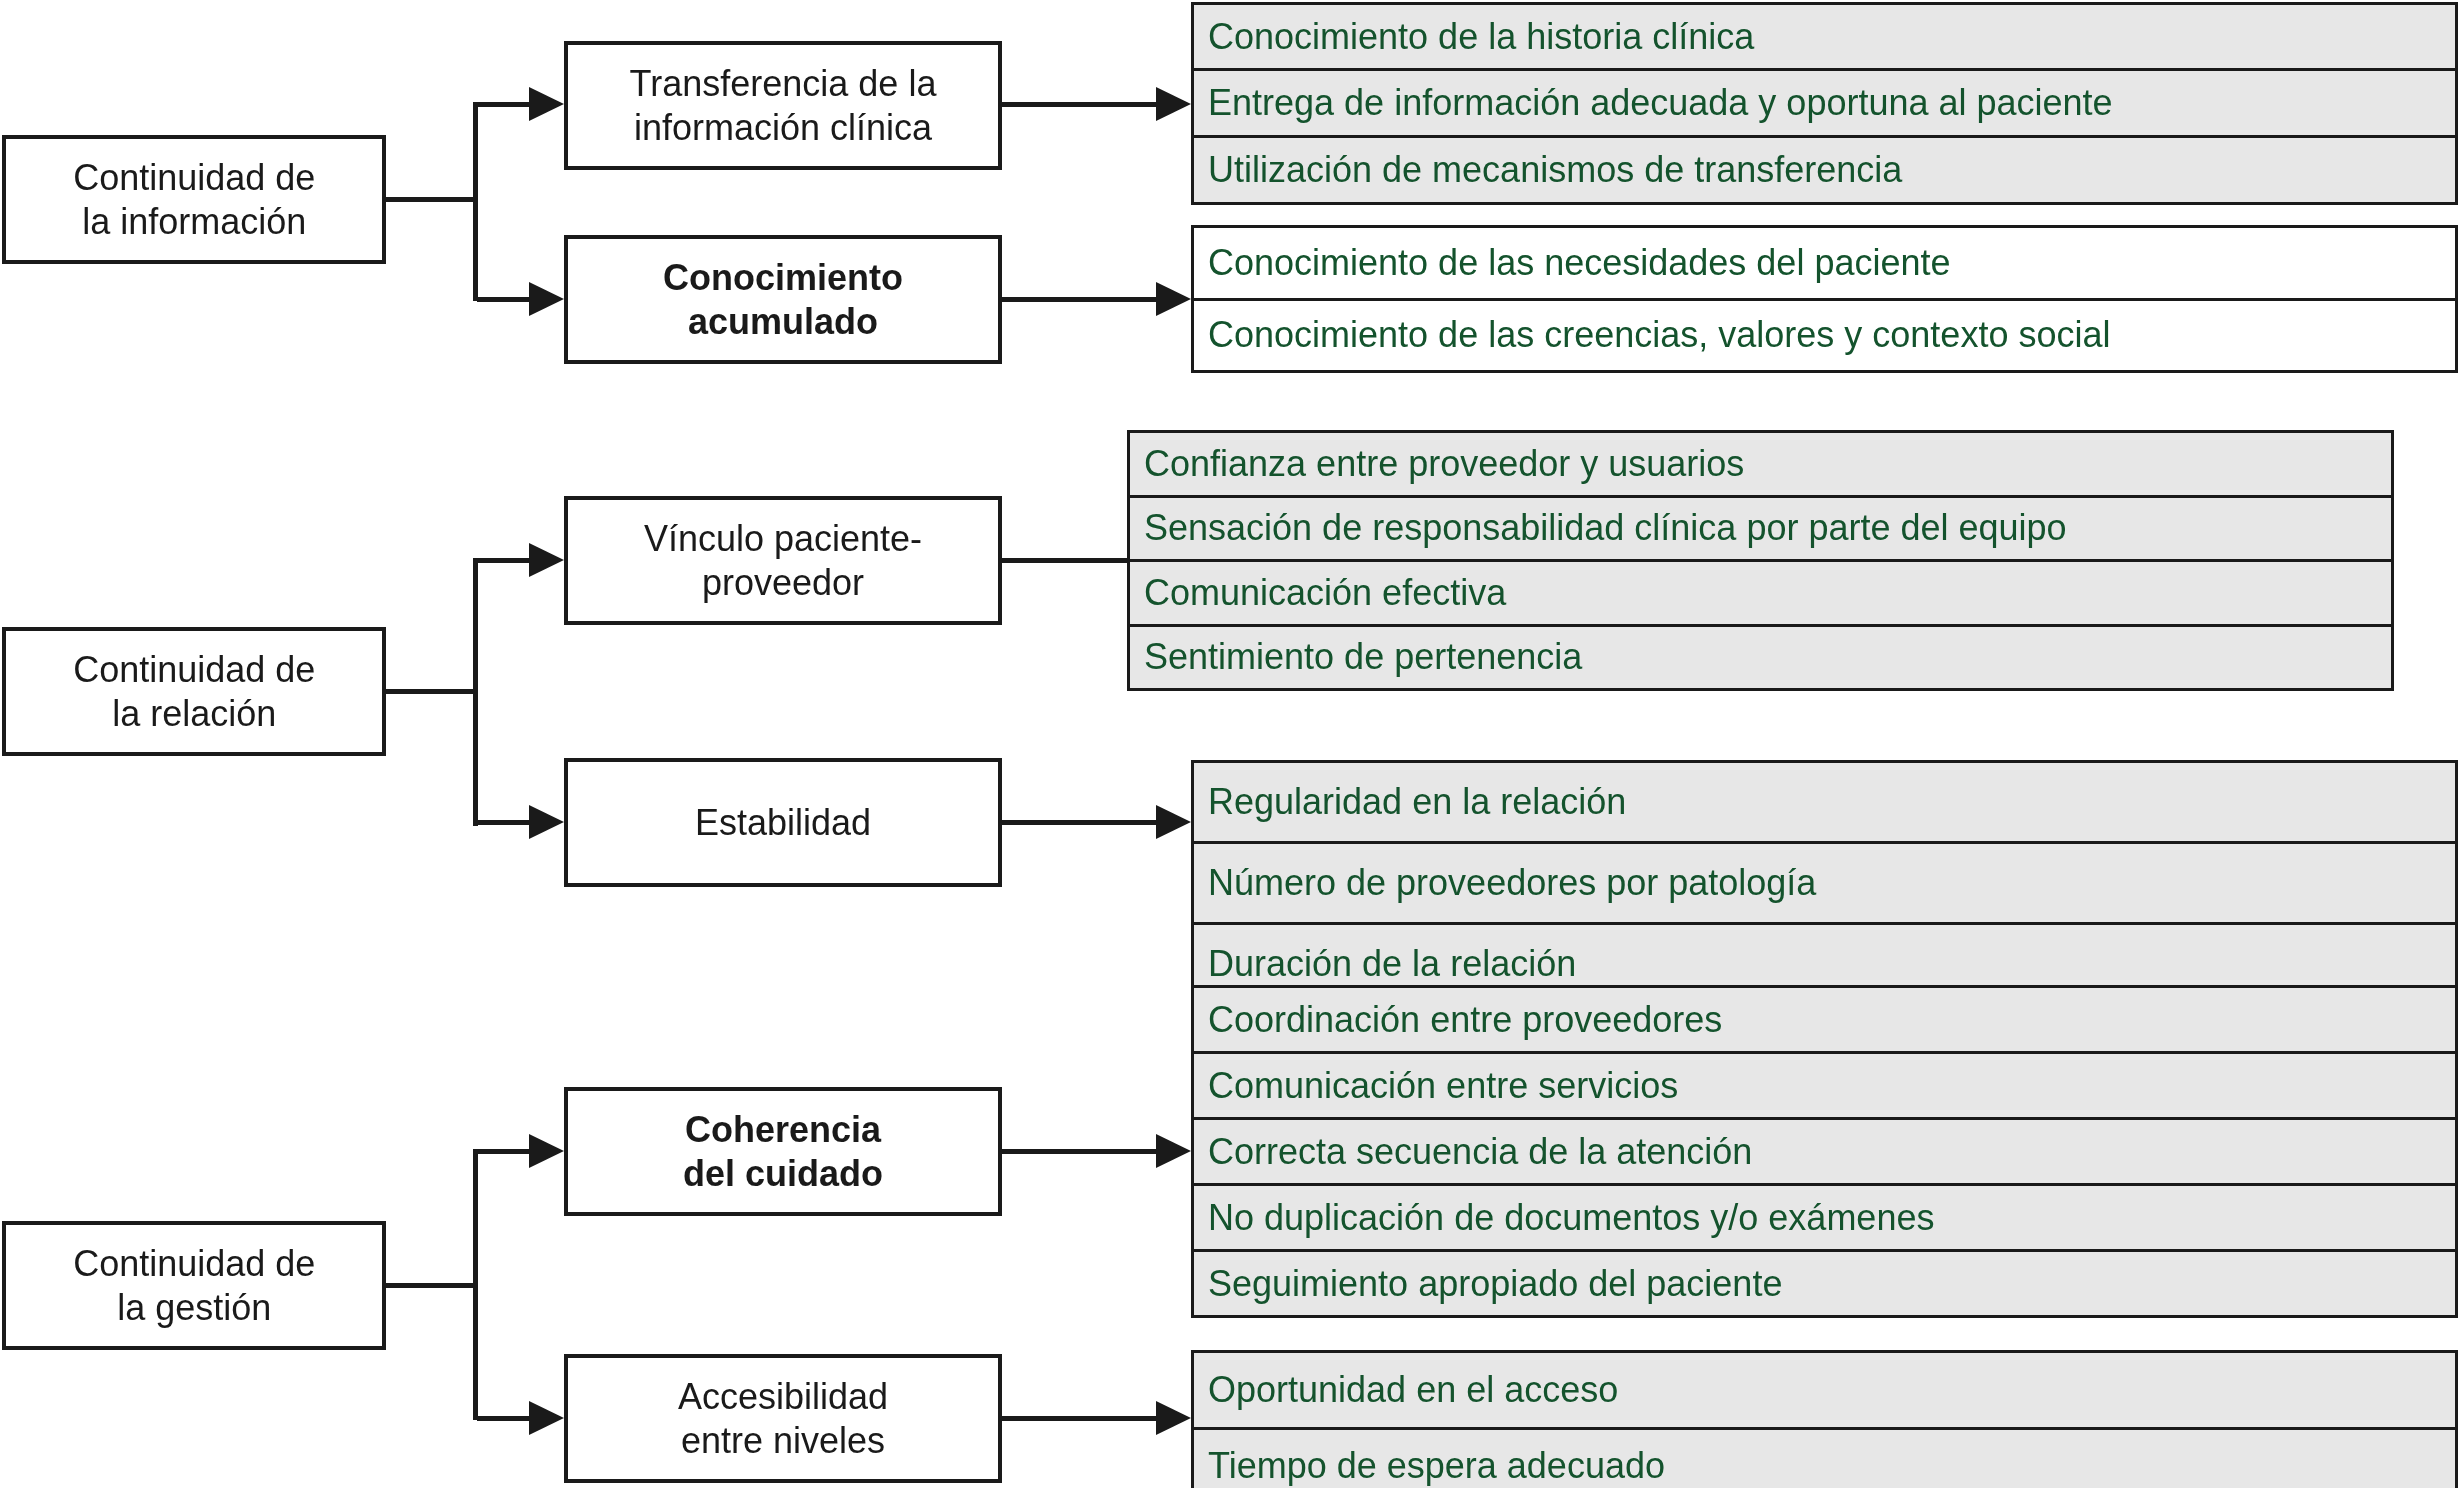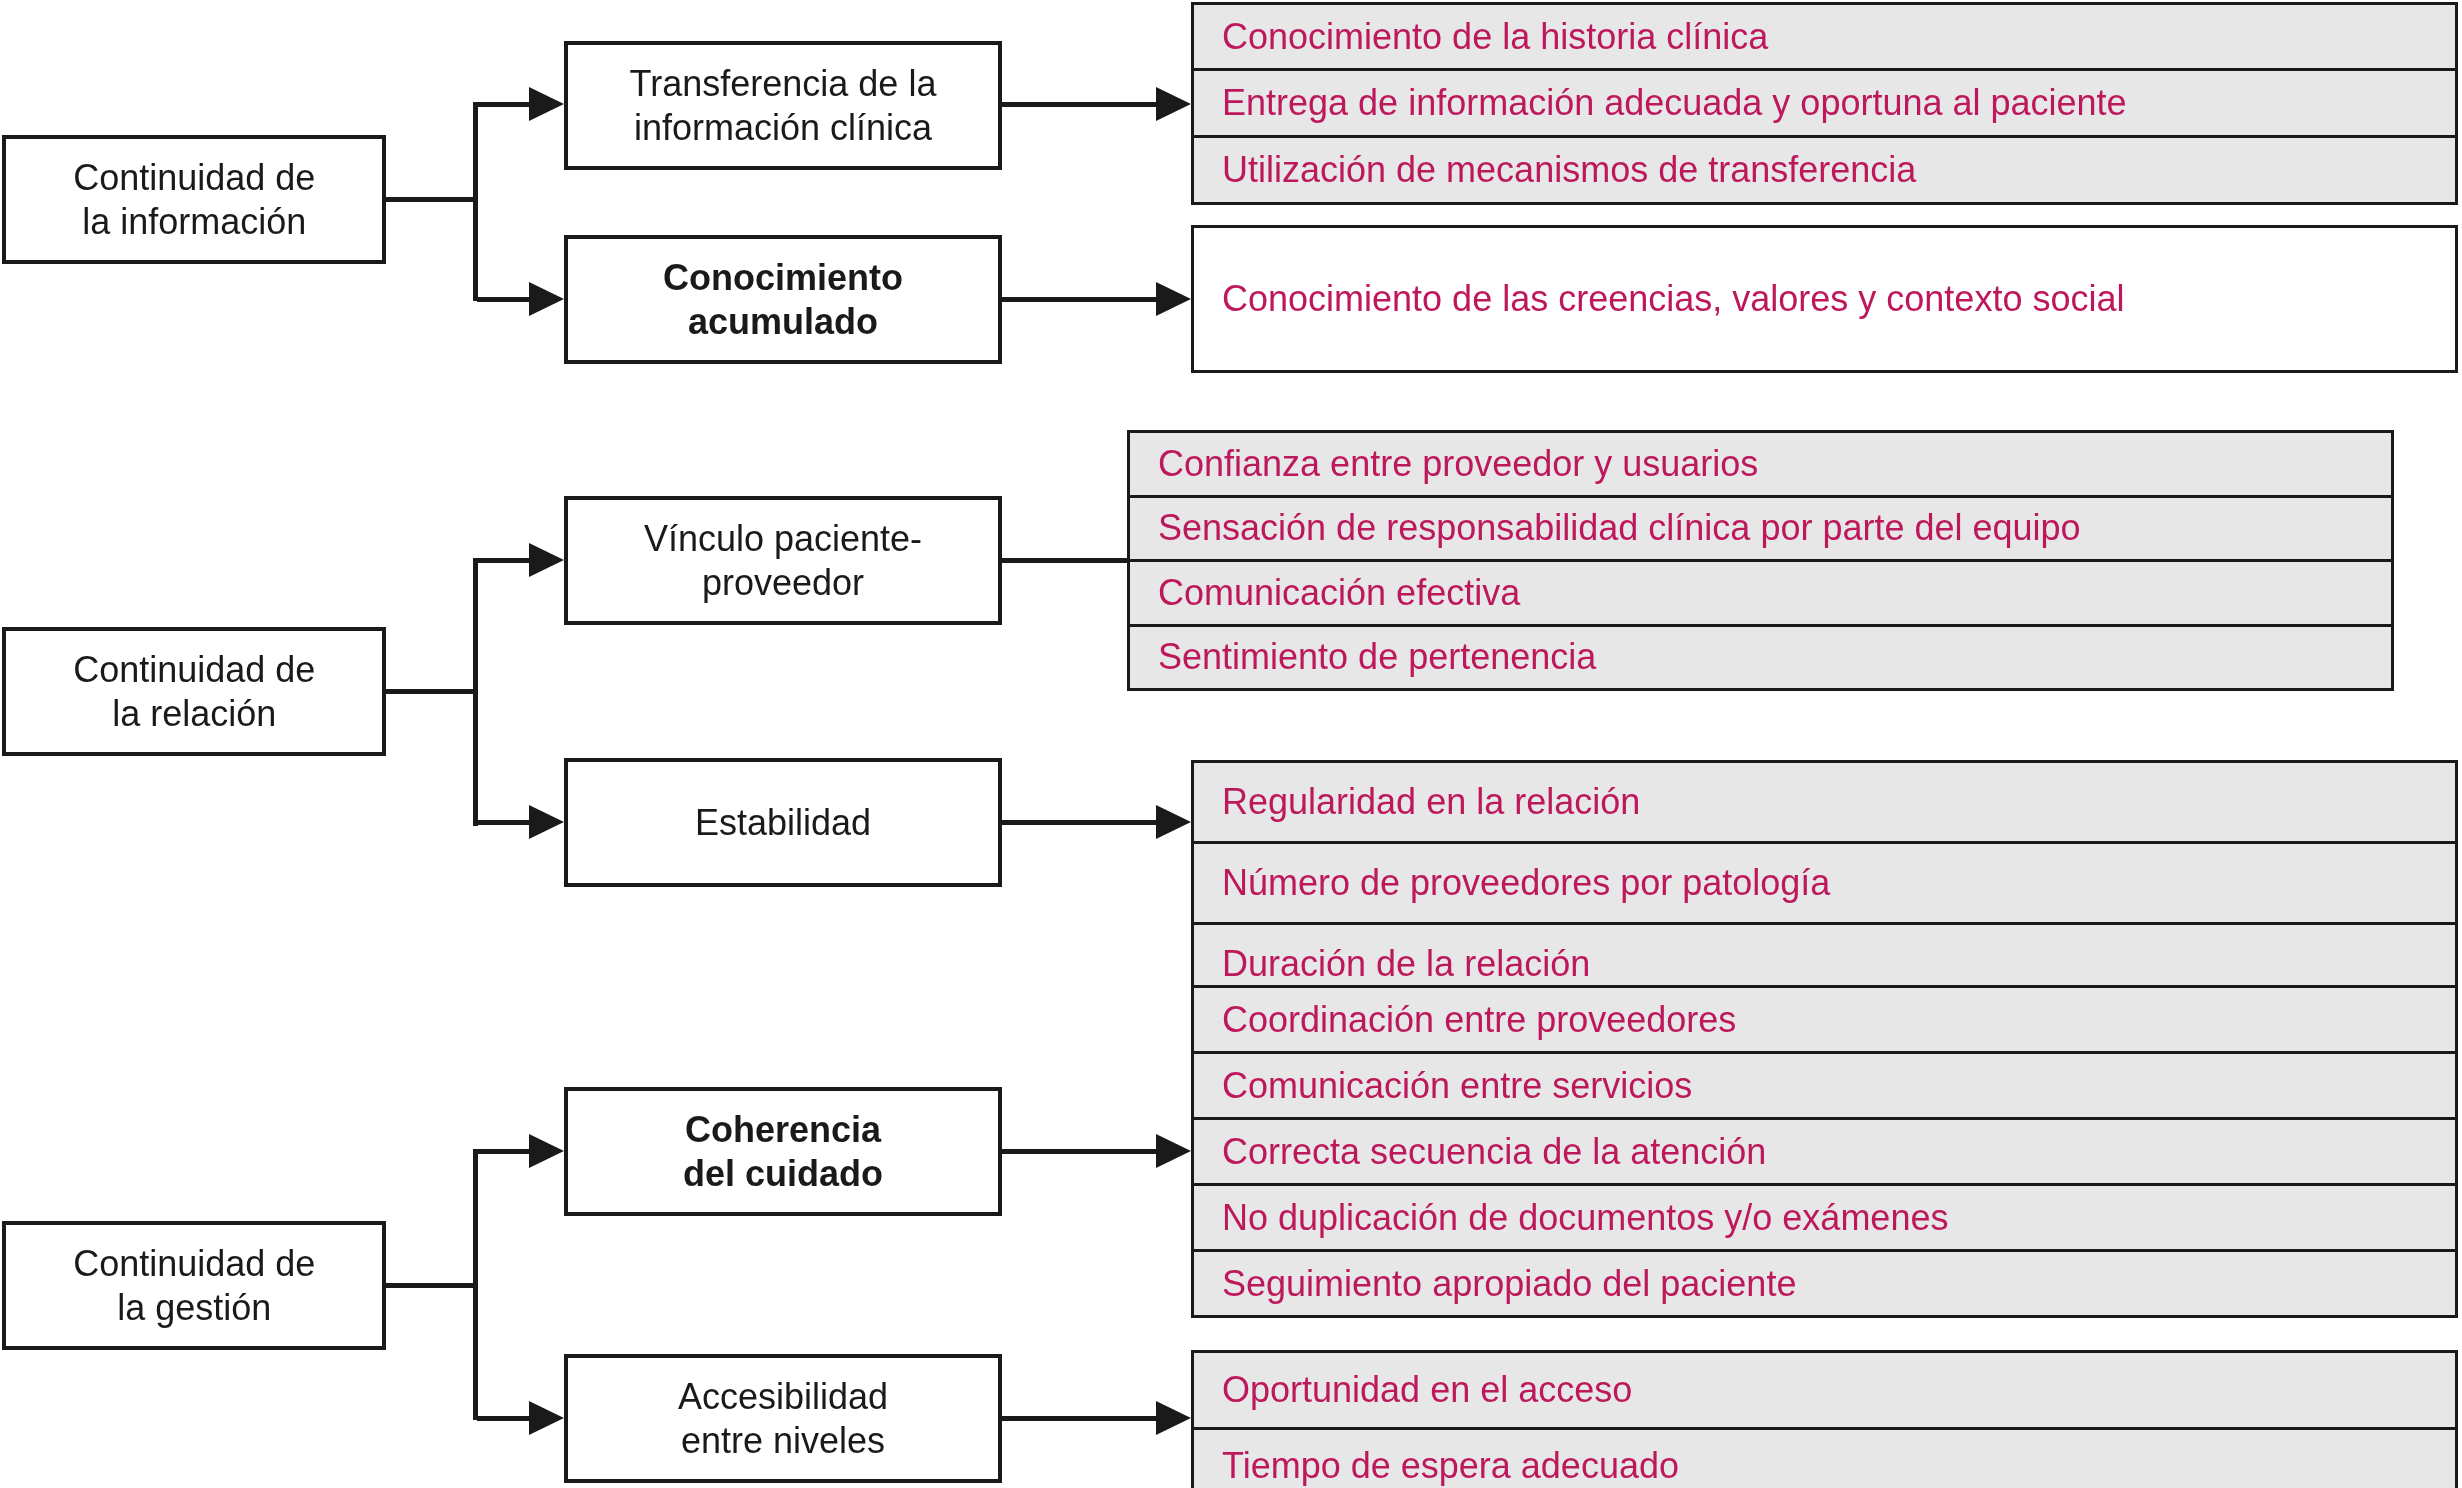--- a/index.html
+++ b/index.html
@@ -51,27 +51,27 @@
     display: flex;
     flex-direction: column;
     background: #ffffff;
   }
   .irow {
     flex: 1 1 0;
     display: flex;
     align-items: center;
     box-sizing: border-box;
     border-top: 3.8px solid #1a1a1a;
-    padding-left: 28px;
+    padding-left: 14px;
     padding-right: 15px;
     font-size: 36px;
     line-height: 1.1;
     white-space: nowrap;
     overflow: hidden;
-    color: #be185d;
+    color: #14532d;
   }
   .irow:first-child { border-top: none; }
   .irow.shaded { background: #e7e7e7; }
   .irow.plain { background: #ffffff; }
 </style>
 </head>
 <body>
 
 <div id="canvas">
 
@@ -95,20 +95,21 @@
   </div>
 
   <div class="hline" style="left:477px; top:297px; width:55px;"></div>
   <div class="ahead" style="left:529px; top:282px;"></div>
   <div class="node" style="left:564px; top:235px; width:438px; height:129px;font-weight:bold;">Conocimiento
 acumulado</div>
   <div class="hline" style="left:1002px; top:297px; width:156px;"></div>
   <div class="ahead" style="left:1156px; top:282px;"></div>
 
   <div class="ilist" style="left:1191px; top:225px; width:1267px; height:148px;">
+    <div class="irow plain">Conocimiento de las necesidades del paciente</div>
     <div class="irow plain">Conocimiento de las creencias, valores y contexto social</div>
   </div>
 
   <div class="node" style="left:2.3px; top:627px; width:384px; height:129px;">Continuidad de
 la relación</div>
 
   <div class="hline" style="left:386px; top:689px; width:91px;"></div>
   <div class="vline" style="left:473px; top:558px; height:268px;"></div>
 
   <div class="hline" style="left:477px; top:558px; width:55px;"></div>

